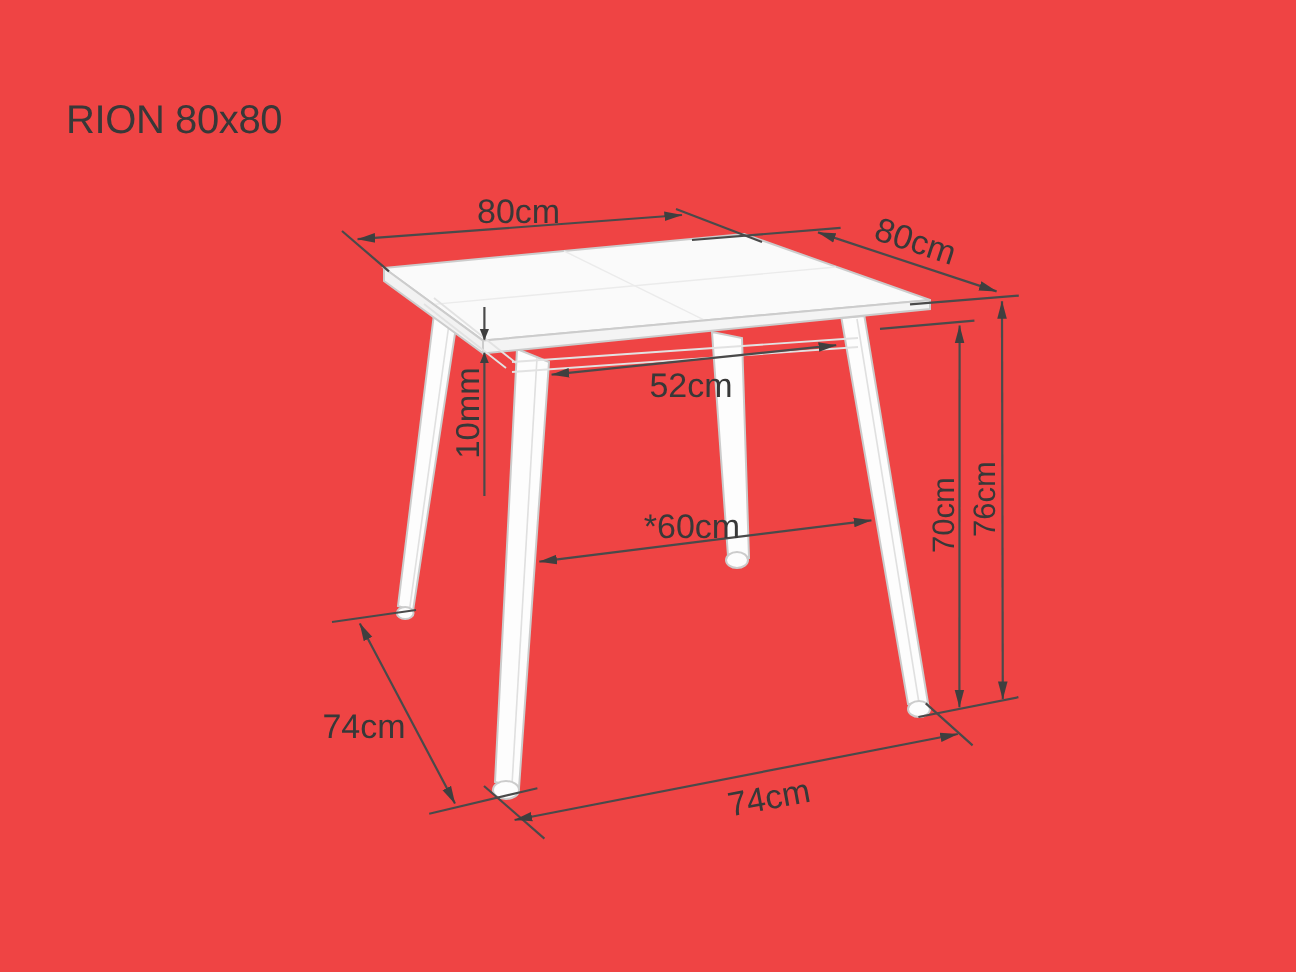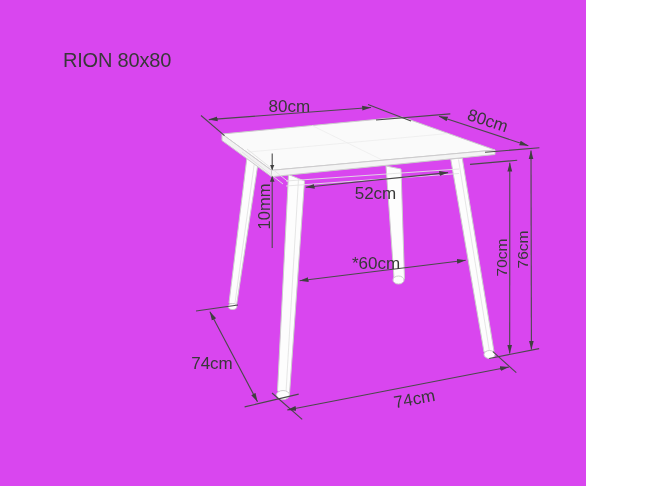--- a/index.html
+++ b/index.html
@@ -1,16 +1,16 @@
 <!DOCTYPE html>
 <html><head>
 <meta charset="utf-8">
 <style>
   html,body{margin:0;padding:0;background:#ffffff;}
-  .page{position:relative;width:556px;height:486px;background:#d946ef;overflow:hidden;padding-left:30px;}
+  .page{position:relative;width:648px;height:486px;background:#ef4444;overflow:hidden;}
   svg text{font-family:"Liberation Sans", sans-serif;fill:#383838;}
 </style>
 </head>
 <body>
 <div class="page">
 <svg width="648" height="486" viewBox="0 0 648 486">
 <defs>
 <marker id="ae" markerWidth="11" markerHeight="8" refX="8.8" refY="3" orient="auto" markerUnits="userSpaceOnUse">
   <path d="M0,0.6 L9,3 L0,5.4 Z" fill="#3f3f3f"></path>
 </marker>

